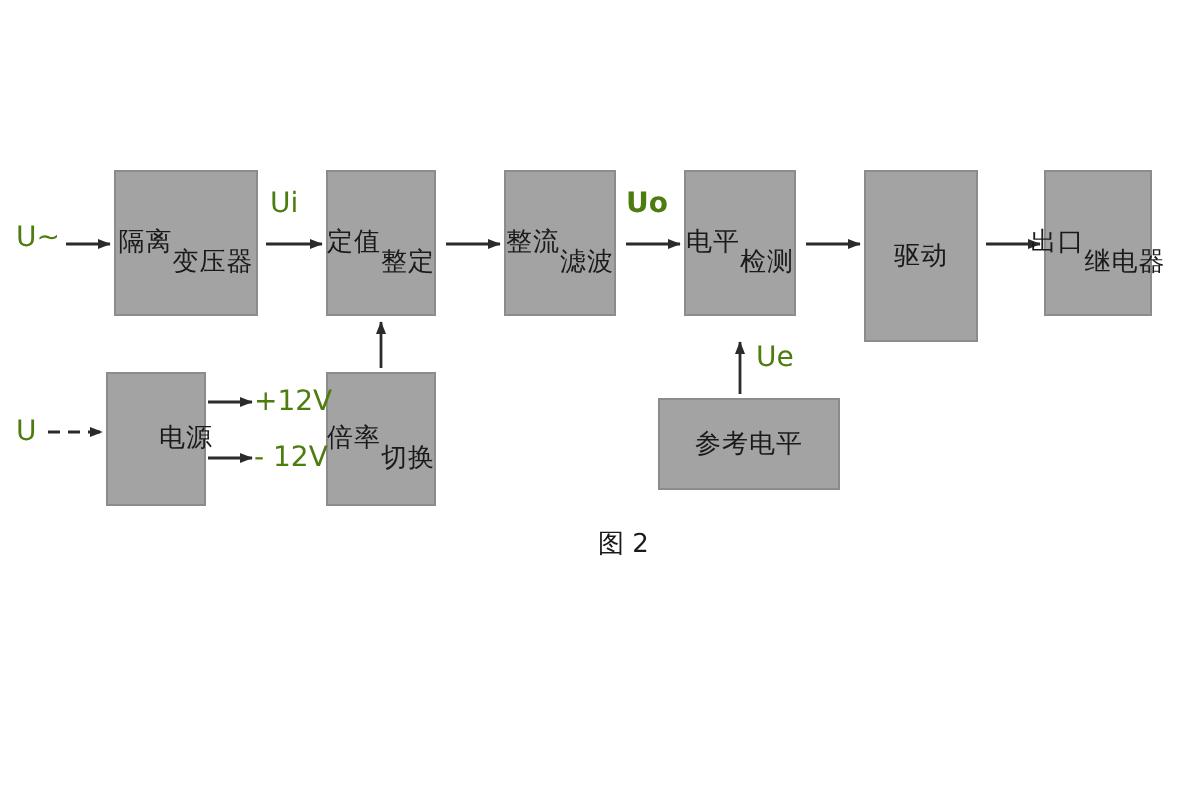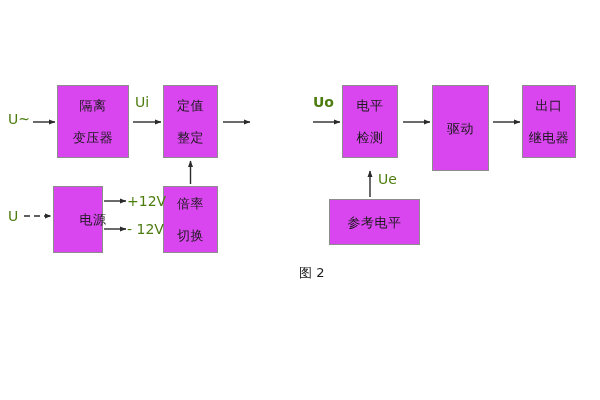--- a/index.html
+++ b/index.html
@@ -13,23 +13,23 @@
     height: 400px;
     background: #ffffff;
     font-family: "DejaVu Sans", "Liberation Sans", sans-serif;
     overflow: hidden;
   }
   
   .block {
     position: absolute;
     box-sizing: border-box;
     border: 1.3px solid #8c8c8c;
-    background: #d946ef;
+    background: #a3a3a3;
     display: flex;
-    flex-direction: column;
+    flex-direction: row;
     align-items: center;
     justify-content: center;
     color: #1a1a1a;
     font-size: 13px;
     line-height: 1.0;
   }
   .block .line {
     display: block;
     white-space: nowrap;
     letter-spacing: 0.5px;
@@ -106,20 +106,24 @@
   <div class="block" style="left:57px; top:85px; width:72px; height:73px;">
     <span class="line">隔离</span>
     <span class="line">变压器</span>
   </div>
 
   <div class="block" style="left:163px; top:85px; width:55px; height:73px;">
     <span class="line">定值</span>
     <span class="line">整定</span>
   </div>
 
+  <div class="block" style="left:252px; top:85px; width:56px; height:73px;">
+    <span class="line">整流</span>
+    <span class="line">滤波</span>
+  </div>
 
   <div class="block" style="left:342px; top:85px; width:56px; height:73px;">
     <span class="line">电平</span>
     <span class="line">检测</span>
   </div>
 
   <div class="block one-line" style="left:432px; top:85px; width:57px; height:86px;">
     <span class="line">驱动</span>
   </div>
 

